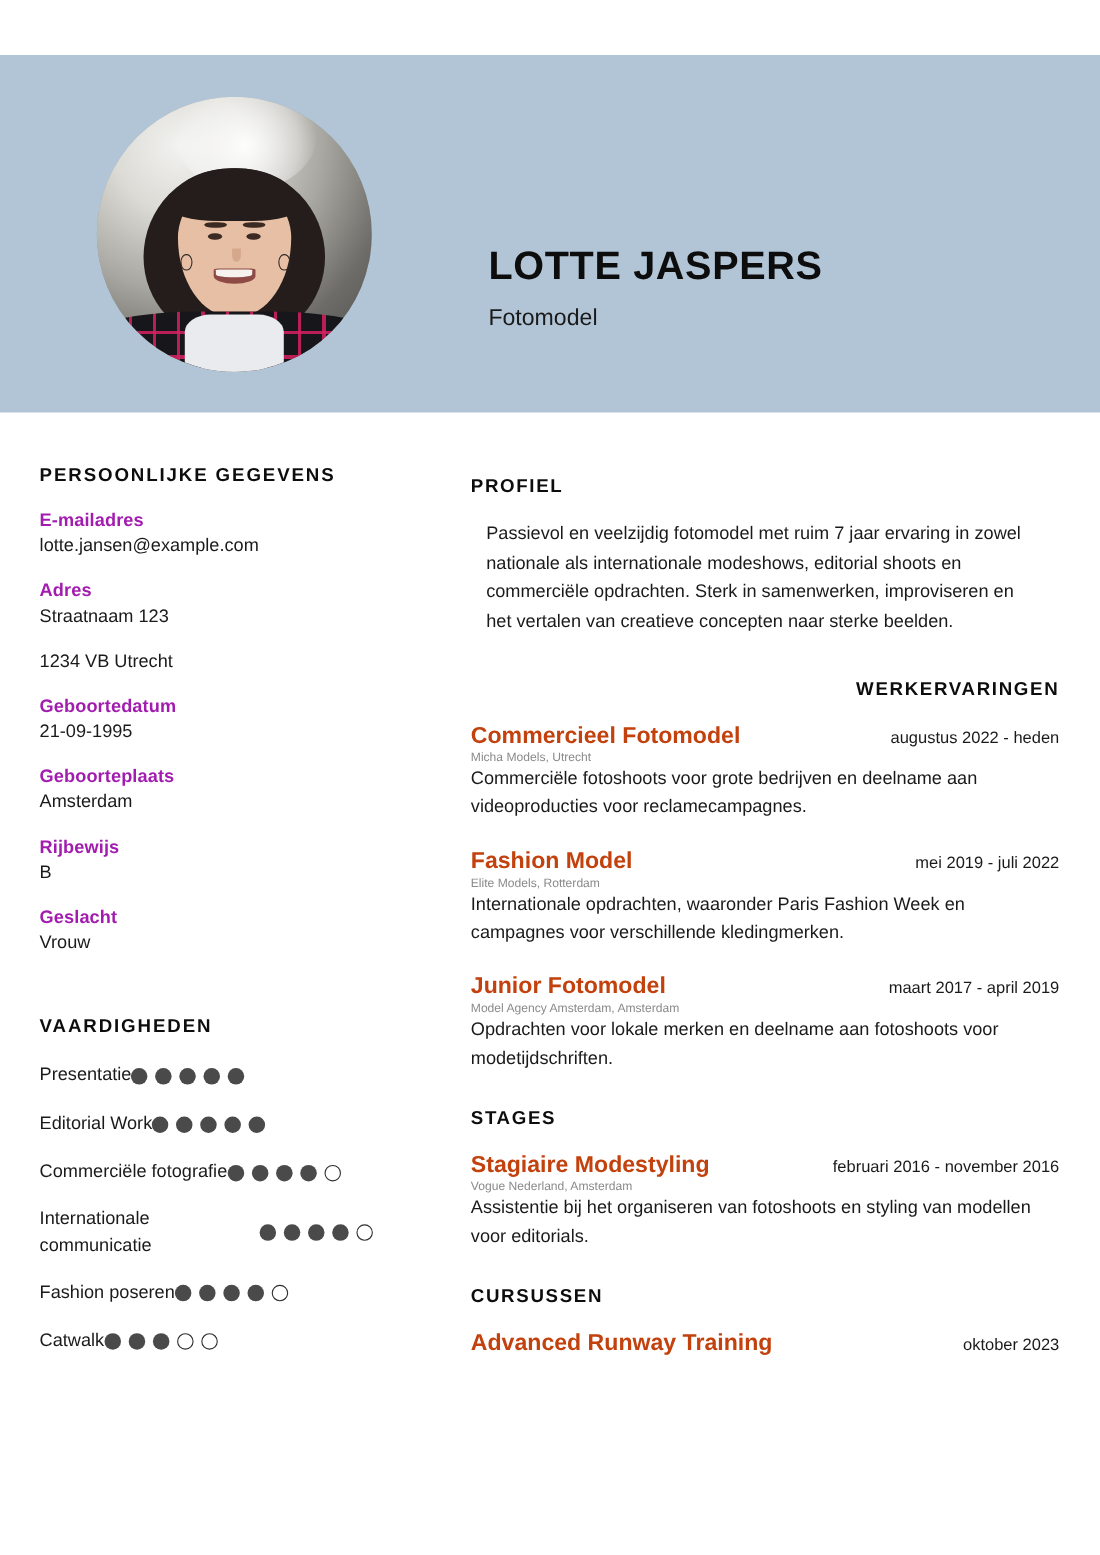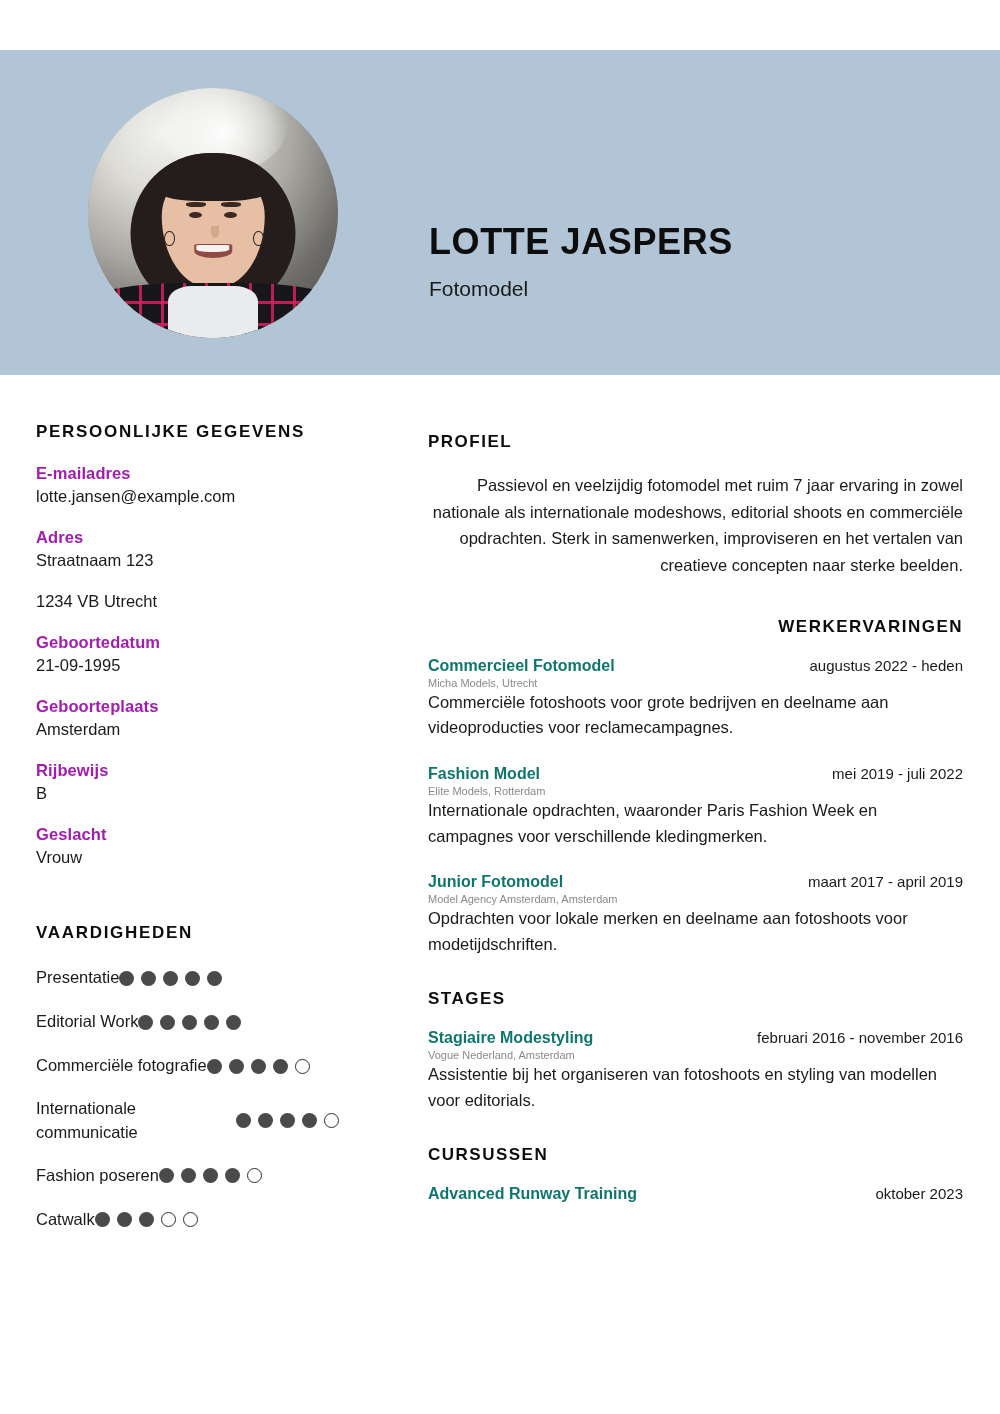--- a/index.html
+++ b/index.html
@@ -168,21 +168,21 @@
     top: 82%;
     width: 24%;
     height: 22%;
     transform: translateX(-50%);
     background: #dfe2e6;
     border-radius: 30% 30% 0 0;
   }
 
   .header-text {
     position: absolute;
-    left: 429px;
+    left: 444px;
     top: 172px;
   }
   .cv-name {
     font-size: 36px;
     font-weight: bold;
     letter-spacing: 0.6px;
     color: #0d0d0d;
     margin: 0;
     line-height: 1.1;
   }
@@ -269,34 +269,33 @@
   .dot.empty {
     background: #ffffff;
     border: 1.6px solid #2e2e2e;
   }
 
   
   .para {
     font-size: 16.5px;
     line-height: 1.62;
     color: #1a1a1a;
-    margin: 0;
-    text-align: right;
+    margin: 14px;
   }
   .entry { margin-bottom: 24px; }
   .entry-head {
     display: flex;
     justify-content: space-between;
     align-items: baseline;
     gap: 16px;
   }
   .entry-title {
-    font-size: 16px;
+    font-size: 21px;
     font-weight: bold;
-    color: #0f766e;
+    color: #c2410c;
   }
   .entry-date {
     font-size: 15px;
     color: #1a1a1a;
     white-space: nowrap;
   }
   .entry-org {
     font-size: 11px;
     color: #8a8a8a;
     margin: 2px 0 0 0;

